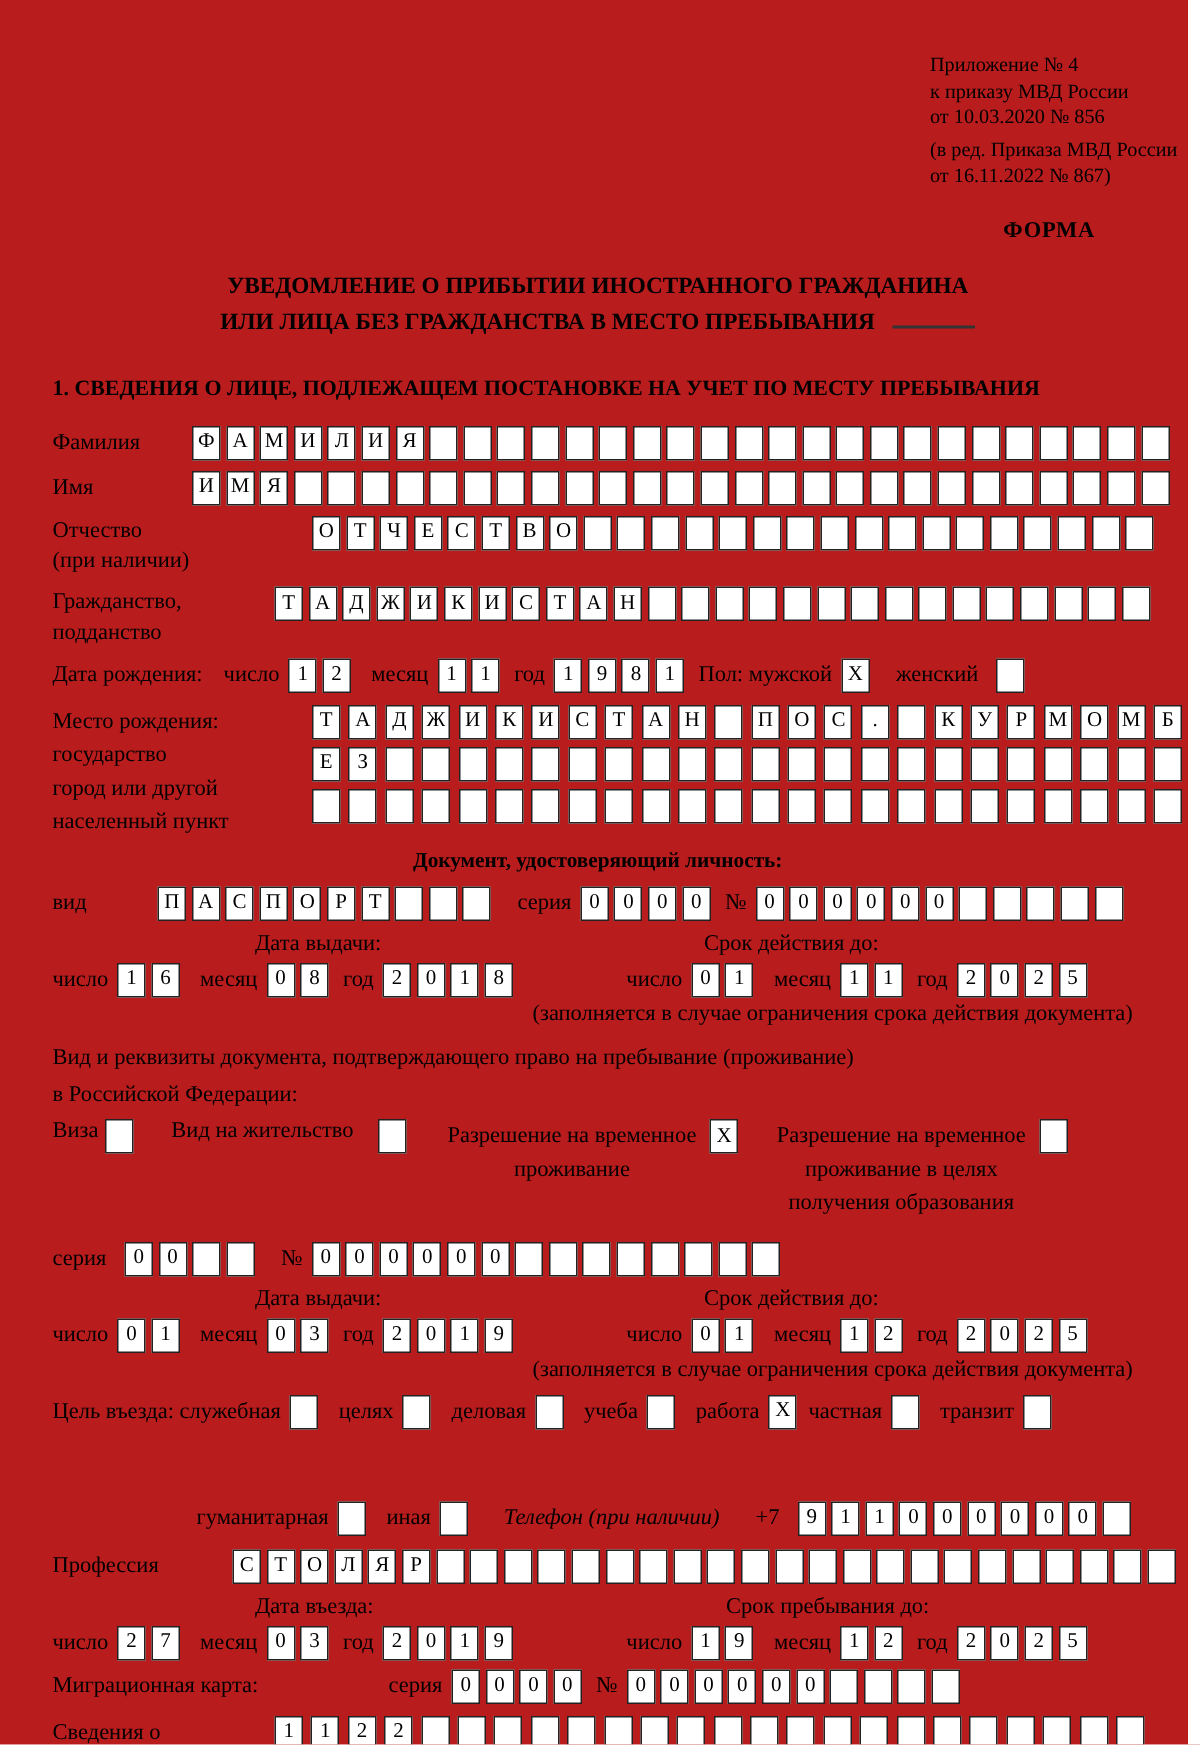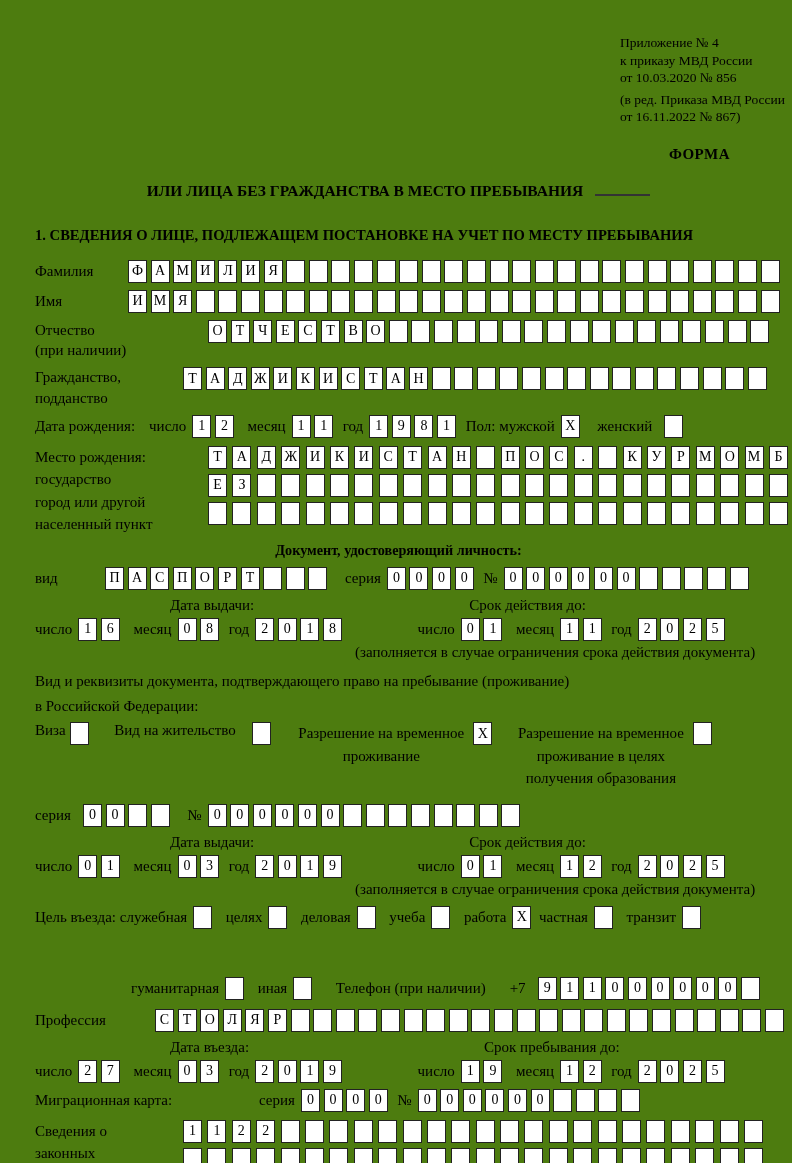--- a/index.html
+++ b/index.html
@@ -1,17 +1,17 @@
 <!DOCTYPE html>
 <html><head>
 <meta charset="utf-8">
 <style>
   html,body { margin:0; padding:0; background:#fff; }
   .page {
-    width:792px; height:1163px; background:#4d7c0f; color:#000;
+    width:792px; height:1163px; background:#b91c1c; color:#000;
     font-family:"Liberation Serif","DejaVu Serif",serif;
     box-sizing:border-box; padding:34px 30px 10px 35px;
     position:relative; overflow:hidden;
   }
   
   .hdr { margin-left:585px; width:180px; font-size:13.5px; line-height:1.3; }
   .hdr2 { margin-top:4px; }
   .forma { text-align:right; padding-right:32px; font-weight:bold; font-size:15px; margin-top:20px; letter-spacing:.5px; }
   
   .title { text-align:center; font-weight:bold; font-size:15.5px; line-height:1.55; margin-top:16px; }
@@ -67,20 +67,21 @@
     <div>от 10.03.2020 № 856</div>
     <div class="hdr2">
       <div>(в ред. Приказа МВД России</div>
       <div>от 16.11.2022 № 867)</div>
     </div>
   </div>
 
   <div class="forma">ФОРМА</div>
 
   <div class="title">
+    <div>УВЕДОМЛЕНИЕ О ПРИБЫТИИ ИНОСТРАННОГО ГРАЖДАНИНА</div>
     <div>
       <span>ИЛИ ЛИЦА БЕЗ ГРАЖДАНСТВА В МЕСТО ПРЕБЫВАНИЯ</span><span class="tline"></span>
     </div>
   </div>
 
   <div class="sec">1. СВЕДЕНИЯ О ЛИЦЕ, ПОДЛЕЖАЩЕМ ПОСТАНОВКЕ НА УЧЕТ ПО МЕСТУ ПРЕБЫВАНИЯ</div>
 
   <div class="frow">
     <div class="lbl w93">Фамилия</div>
     <div class="boxrow">
@@ -572,21 +573,21 @@
 
   <div class="inline-row" style="padding-left:96px;margin-top:48px;">
     <span class="lbl">гуманитарная</span>
     <span class="boxrow">
         <span class="cb"></span>
       </span>
     <span class="lbl">иная</span>
     <span class="boxrow" style="margin-right:20px;">
         <span class="cb"></span>
       </span>
-    <span class="lbl" style="margin-right:24px;">Телефон (при наличии)</span>
+    <span class="lbl" style="margin-right:24px;font-style:italic;">Телефон (при наличии)</span>
     <span class="lbl mr6">+7</span>
     <span class="boxrow">
         <span class="cb">9</span>
         <span class="cb">1</span>
         <span class="cb">1</span>
         <span class="cb">0</span>
         <span class="cb">0</span>
         <span class="cb">0</span>
         <span class="cb">0</span>
         <span class="cb">0</span>

